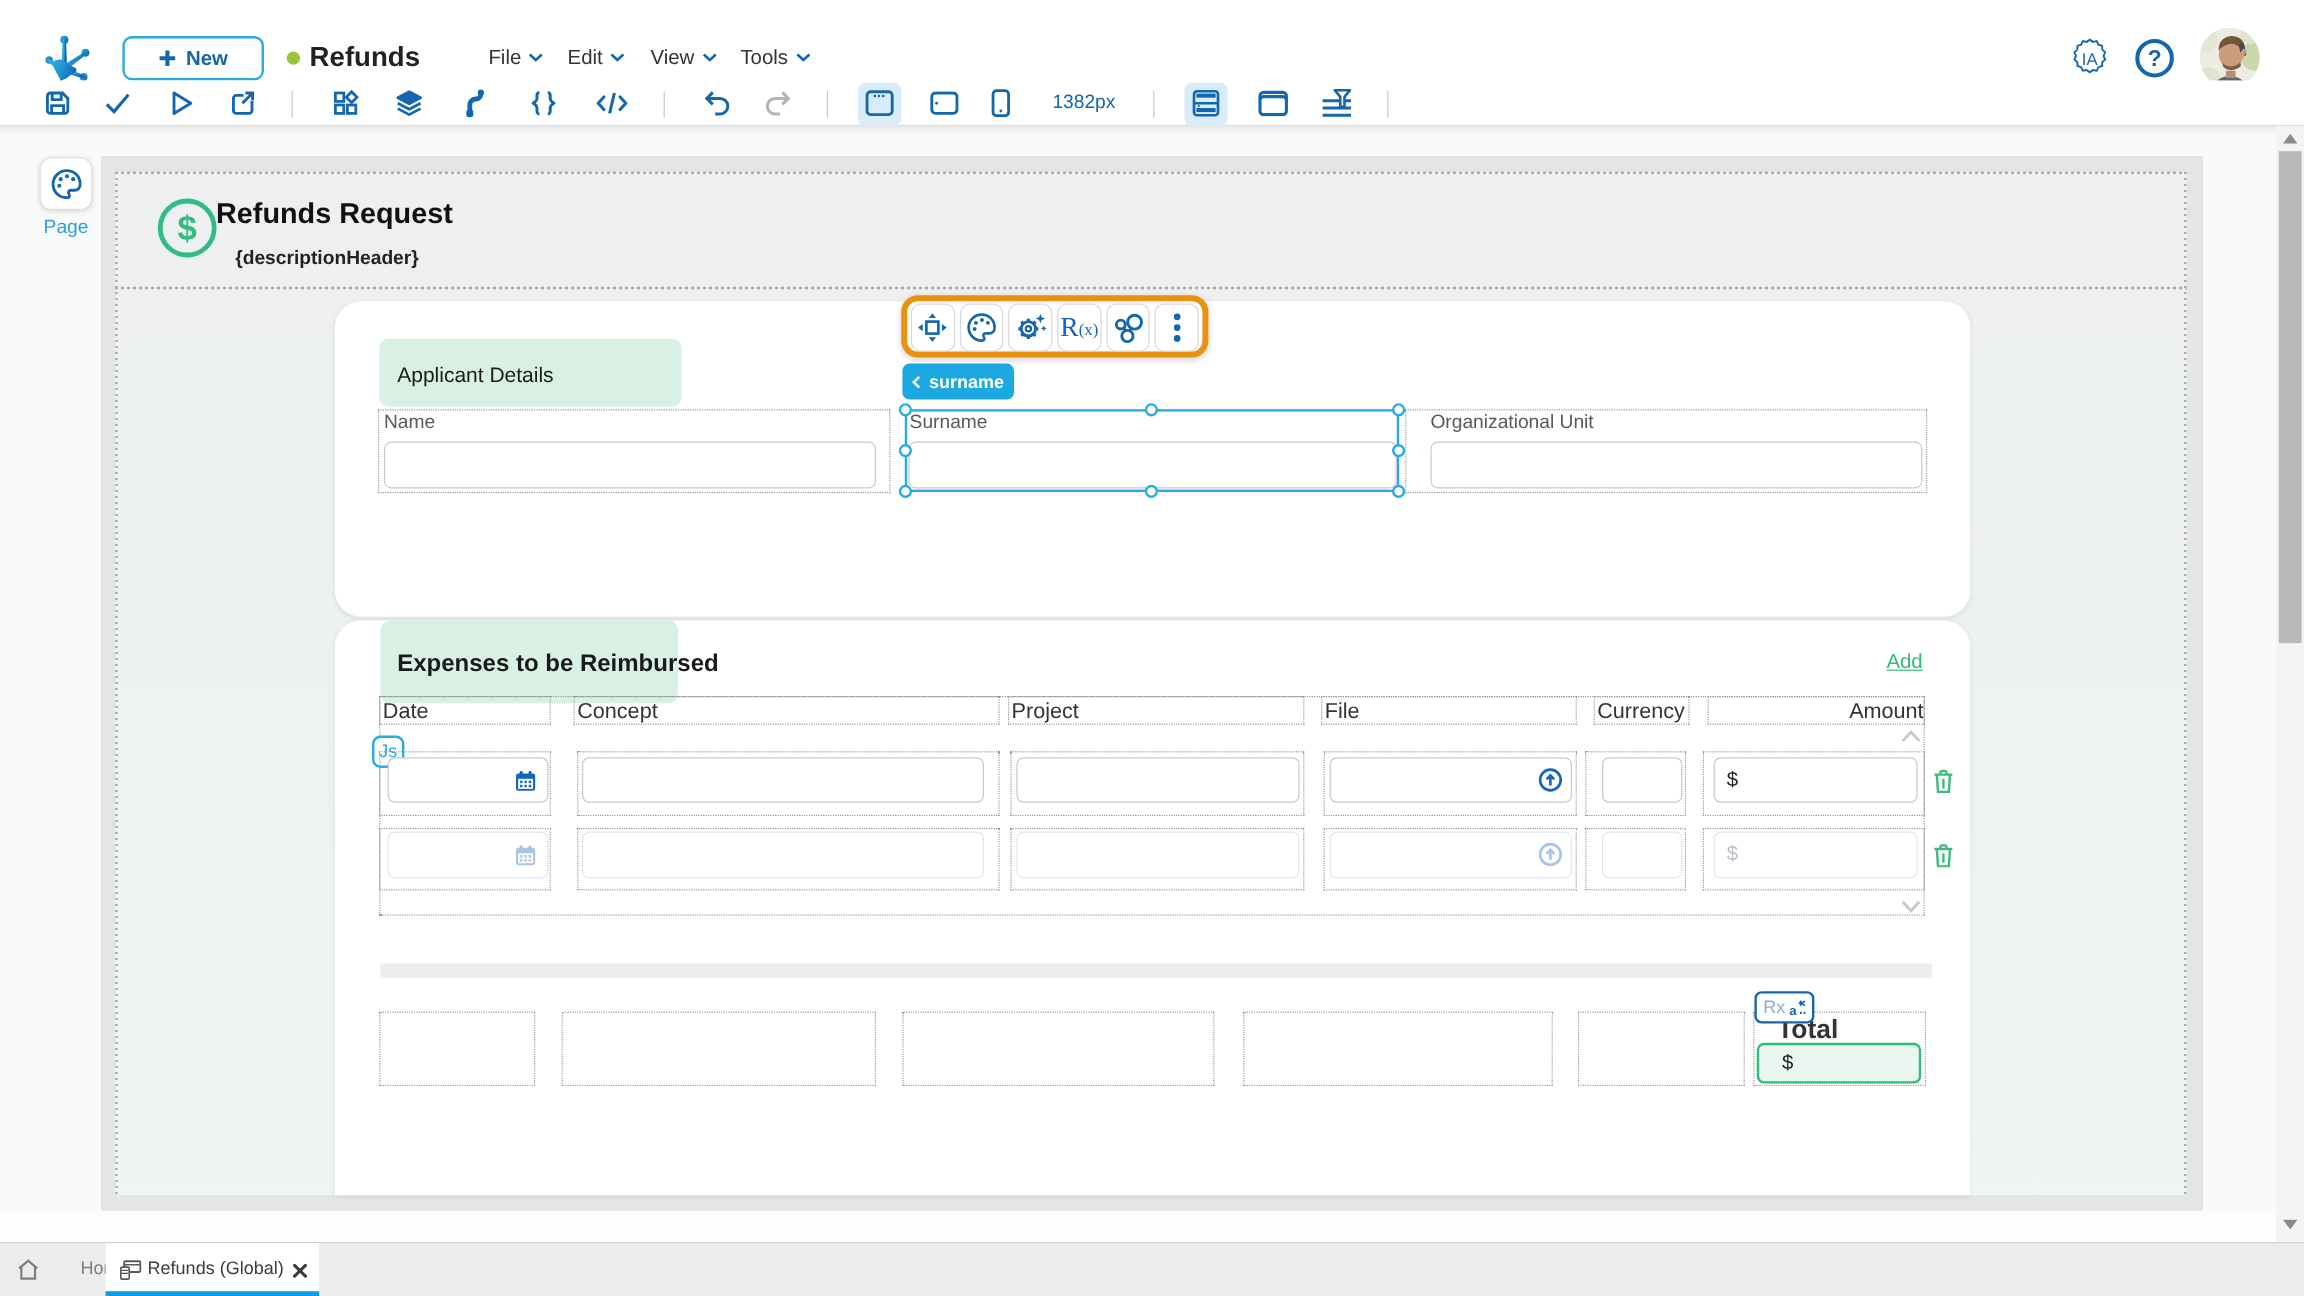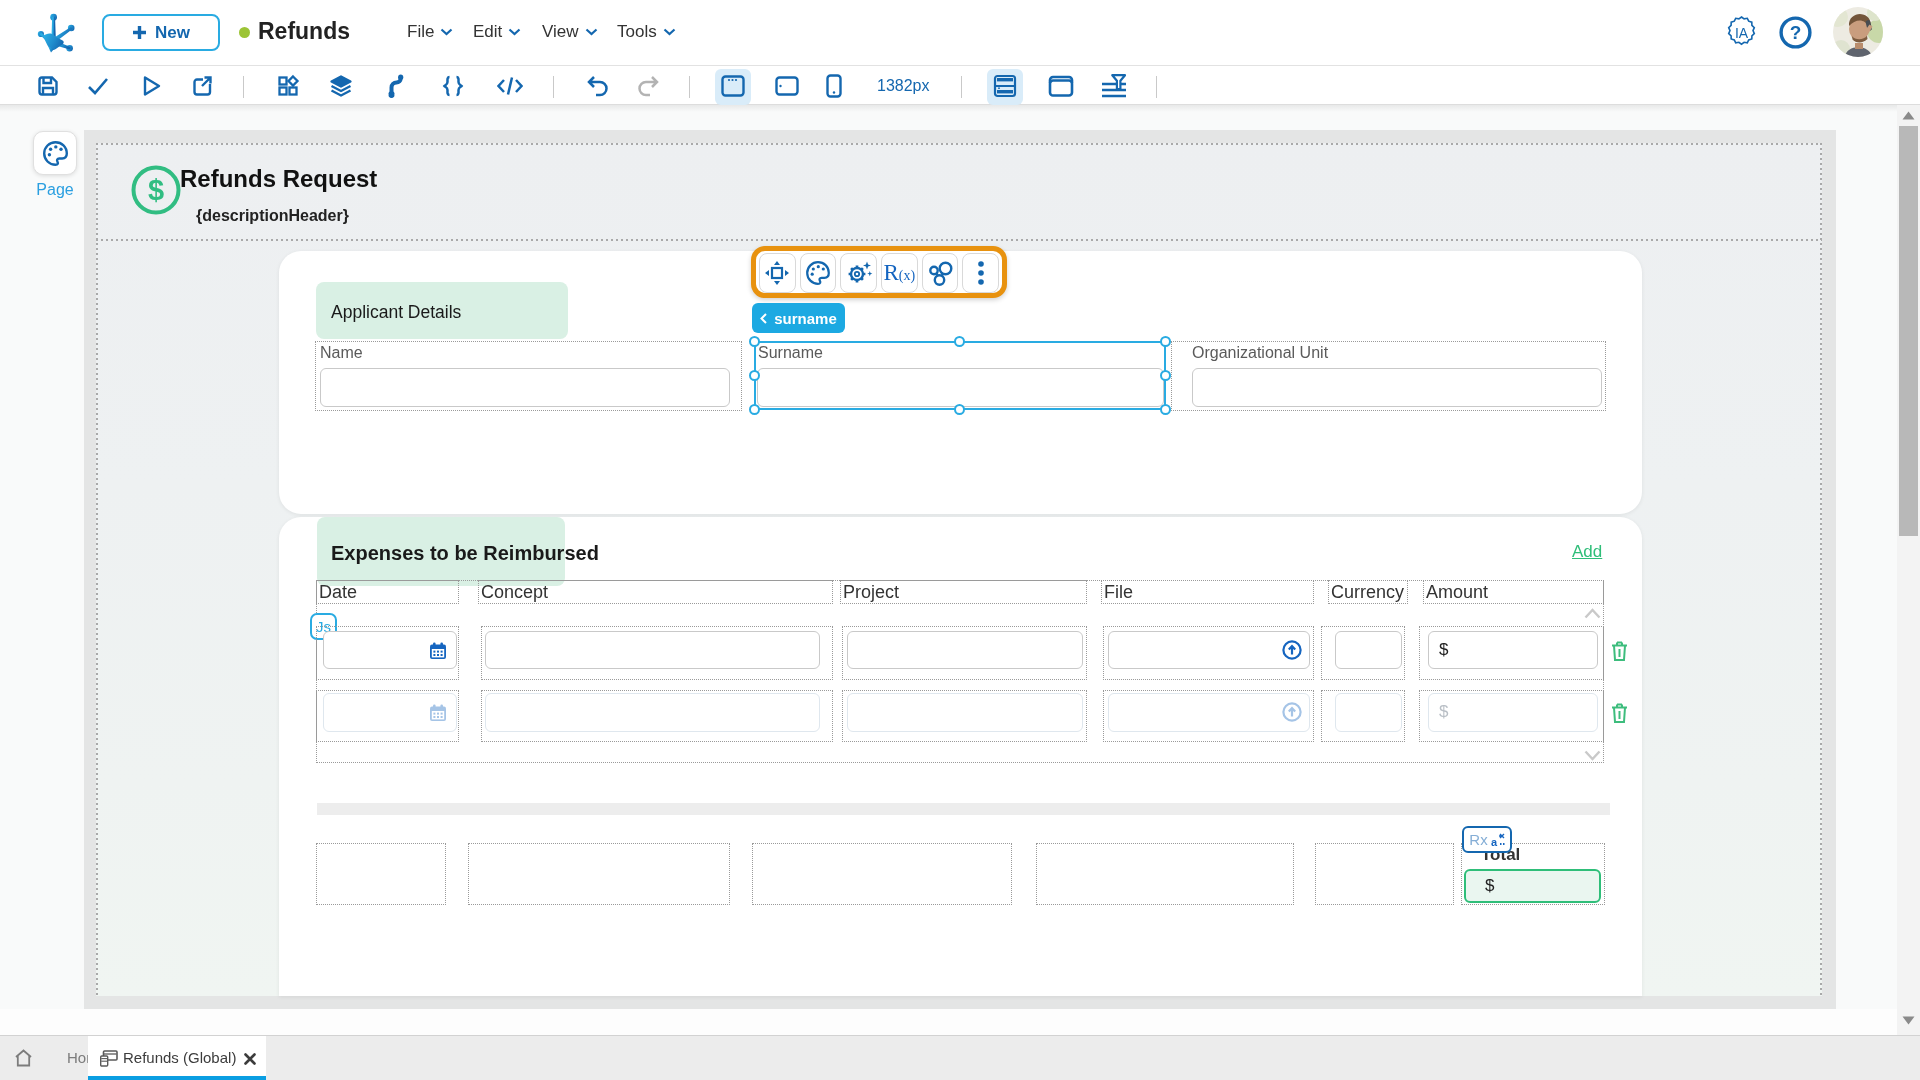--- a/index.html
+++ b/index.html
@@ -2,21 +2,21 @@
 <html><head>
 <meta charset="utf-8">
 <style>
   * { margin:0; padding:0; box-sizing:border-box; }
   html,body { width:1920px; height:1080px; overflow:hidden; }
   body { font-family:"Liberation Sans", sans-serif; background:#fff; position:relative; }
   .abs { position:absolute; }
   svg { display:block; }
 
   
-  #topbar { left:0; top:0; width:1920px; height:66px; background:#fff; border-bottom:1px solid #e2e2e2; }
+  #topbar { left:0; top:16px; width:1920px; height:66px; background:#fff; border-bottom:1px solid #e2e2e2; }
   #newbtn { left:102px; top:14px; width:118px; height:37px; border:2px solid #29abe2; border-radius:8px; background:#fff;
             color:#1467af; font-weight:bold; font-size:17px; display:flex; align-items:center; justify-content:center; gap:8px;}
   #greendot { left:239px; top:27px; width:11px; height:11px; border-radius:50%; background:#9cc436; }
   #apptitle { left:258px; top:18px; font-size:23px; font-weight:bold; color:#222; }
   .menuitem { top:22px; font-size:17px; color:#333; }
   .menuchev { display:inline-block; margin-left:6px; vertical-align:1px;}
 
   
   #toolbar { left:0; top:67px; width:1920px; height:38px; background:#fff; border-bottom:1px solid #ddd; }
   .tsep { position:absolute; top:9px; width:1px; height:22px; background:#c9c9c9; }
@@ -346,21 +346,21 @@
       <div class="abs" style="left:235px;top:399px;font-size:20px;font-weight:bold;color:#1a1a1a;">Expenses to be Reimbursed</div>
       <div class="abs" style="left:1476px;top:399px;font-size:17px;color:#2fbe79;text-decoration:underline;">Add</div>
 
       <div class="abs" style="left:221px;top:438px;width:1286px;height:181px;outline:1px dotted #9a9a9a;"></div>
 
       <div class="abs dotcell hcell" style="left:221px;width:141px;">Date</div>
       <div class="abs dotcell hcell" style="left:383px;width:353px;">Concept</div>
       <div class="abs dotcell hcell" style="left:745px;width:245px;">Project</div>
       <div class="abs dotcell hcell" style="left:1006px;width:211px;">File</div>
       <div class="abs dotcell hcell" style="left:1233px;width:78px;">Currency</div>
-      <div class="abs dotcell hcell" style="left:1328px;width:179px;">Amount</div>
+      <div class="abs dotcell hcell" style="left:1328px;width:179px;text-align:right;">Amount</div>
 
       <svg class="abs" style="left:1488px;top:465px" width="17" height="11" viewBox="0 0 17 11">
           <path d="M1.5 9.5 L8.5 2 L15.5 9.5" fill="none" stroke="#c9c9c9" stroke-width="2.4"></path>
         </svg>
       <svg class="abs" style="left:1488px;top:607px" width="17" height="11" viewBox="0 0 17 11">
           <path d="M1.5 1.5 L8.5 9 L15.5 1.5" fill="none" stroke="#c9c9c9" stroke-width="2.4"></path>
         </svg>
 
       <div class="abs" style="left:214px;top:470px;width:27px;height:27px;background:#fff;border:2px solid #29abe2;border-radius:7px;color:#29abe2;font-size:15px;display:flex;align-items:center;justify-content:center;">Js</div>
 
@@ -441,21 +441,21 @@
       </div>
 
       <div class="abs" style="left:221px;top:660px;width:1293px;height:12px;background:#ededed;"></div>
 
       <div class="abs dotcell" style="left:221px;top:701px;width:128px;height:60px;"></div>
       <div class="abs dotcell" style="left:373px;top:701px;width:260px;height:60px;"></div>
       <div class="abs dotcell" style="left:657px;top:701px;width:258px;height:60px;"></div>
       <div class="abs dotcell" style="left:941px;top:701px;width:256px;height:60px;"></div>
       <div class="abs dotcell" style="left:1220px;top:701px;width:137px;height:60px;"></div>
       <div class="abs dotcell" style="left:1366px;top:701px;width:142px;height:60px;"></div>
-      <div class="abs" style="left:1385px;top:702px;font-size:17px;font-weight:bold;color:#333;">Total</div>
+      <div class="abs" style="left:1385px;top:702px;font-size:22px;font-weight:bold;color:#333;">Total</div>
       <div class="abs" style="left:1368px;top:726px;width:137px;height:34px;background:#eaf6f0;border:2px solid #2fbe79;border-radius:6px;"></div>
       <div class="abs" style="left:1389px;top:733px;font-size:17px;color:#222;">$</div>
 
       <div class="abs" style="left:1366px;top:683px;width:50px;height:27px;background:#fff;border:2px solid #1467af;border-radius:6px;display:flex;align-items:center;justify-content:center;gap:3px;">
         <span style="font-size:15px;color:#85aed6;">Rx</span>
         <svg width="14" height="14" viewBox="0 0 14 14">
             <text x="0" y="13" font-size="11" font-weight="bold" fill="#1565c0" font-family="Liberation Sans">a</text>
             <path d="M8 3 H11 M9 1 L13 5 M13 1 L9 5" stroke="#1565c0" stroke-width="1.4"></path>
             <path d="M9 11 h1.5 M12 11 h1.5" stroke="#1565c0" stroke-width="1.8"></path>
           </svg>

